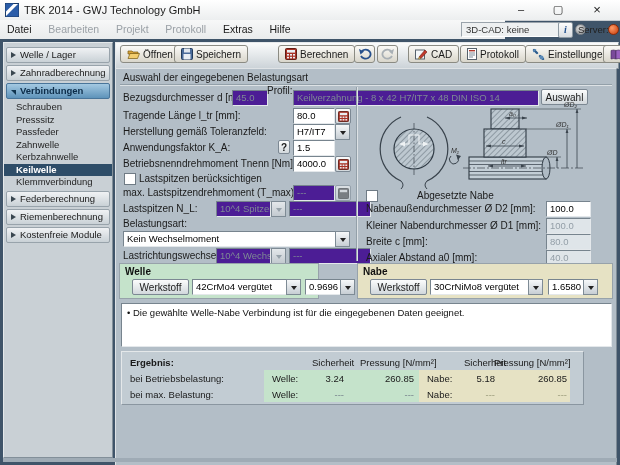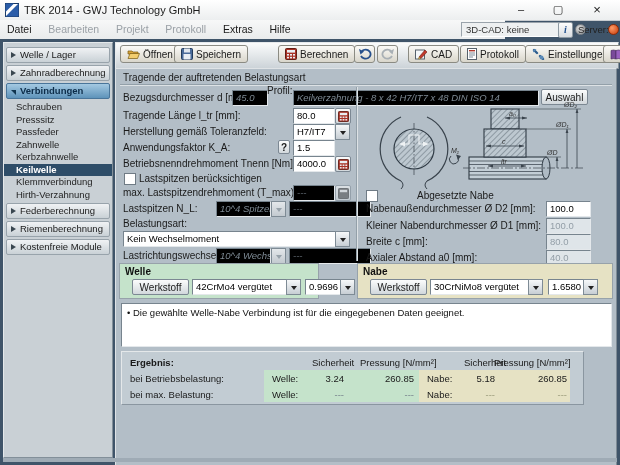--- a/index.html
+++ b/index.html
@@ -34,21 +34,21 @@
   .cat.active{background:linear-gradient(#a4c9e2,#5e93ba);border-color:#49759a;color:#0c2c49;font-weight:bold;}
   .cat.active .tri{border-left:5px solid transparent;border-right:none;border-top:5px solid #10344f;border-bottom:none;margin-right:4px;position:relative;top:1px;}
   .sitem{height:12.5px;line-height:12.5px;padding-left:12px;color:#1f1f1f;font-size:9.5px;}
   .sitem.selected{background:#2e4d68;color:#fff;font-weight:bold;}
   
   .main{position:absolute;left:115px;top:29px;width:502px;height:419px;background:#b3bec7;border:1px solid;border-color:#dfe3e6 #7e8b95 #7e8b95 #dfe3e6;box-sizing:border-box;}
   .sectitle{position:absolute;left:7px;top:3px;font-size:10px;color:#1a1a1a;}
   .secline{position:absolute;left:4px;top:15px;width:492px;height:0;border-top:1px solid #93a0a9;border-bottom:1px solid #dde2e5;}
   .lbl{position:absolute;font-size:10px;color:#1a1a1a;white-space:nowrap;}
   .fld{position:absolute;height:14px;background:#fff;border:1px solid;border-color:#77848e #e4e8eb #e4e8eb #77848e;font-size:9.5px;line-height:14px;padding:0 3px;color:#000;white-space:nowrap;overflow:hidden;box-sizing:content-box;}
-  .fld.dis{background:#000000;color:#7e8a94;font-style:italic;}
+  .fld.dis{background:#4c1d95;color:#7e8a94;}
   .fld.dis2{background:#dfe5e9;color:#939ea7;}
   .ddarrow{position:absolute;height:16px;width:15px;background:linear-gradient(#f6f8f9,#c7ced4);border:1px solid #7e8b95;box-sizing:border-box;}
   .ddarrow::after{content:"";position:absolute;left:3.5px;top:6px;width:0;height:0;border-left:3.5px solid transparent;border-right:3.5px solid transparent;border-top:4.5px solid #222;}
   .ddarrow.dis::after{border-top-color:#97a2aa;}
   .sqbtn{position:absolute;height:16px;background:linear-gradient(#fbfcfc,#d2d8dc);border:1px solid #7c8893;border-radius:2px;font-size:10px;text-align:center;box-sizing:border-box;color:#1a1a1a;}
   .cb{position:absolute;width:10px;height:10px;background:#fff;border:1px solid #6f7b85;}
   .vdiv{position:absolute;left:240px;top:18px;width:0;height:174px;border-left:1px solid #93a0a9;border-right:1px solid #dde2e5;}
   
   .matbox{position:absolute;height:36px;border:1px solid #97a2aa;box-sizing:border-box;}
   .matbox.green{background:#c5e3cb;}
@@ -178,28 +178,27 @@
       <div class="cat"><span class="tri"></span><span>Welle / Lager</span></div>
       <div class="cat"><span class="tri"></span><span>Zahnradberechnung</span></div>
       <div class="cat active"><span class="tri"></span><span>Verbindungen</span></div>
       <div class="sitem">Schrauben</div>
       <div class="sitem">Presssitz</div>
       <div class="sitem">Passfeder</div>
       <div class="sitem">Zahnwelle</div>
       <div class="sitem">Kerbzahnwelle</div>
       <div class="sitem selected">Keilwelle</div>
       <div class="sitem">Klemmverbindung</div>
-      <div class="sitem">Hirth-Verzahnung</div>
       <div class="cat"><span class="tri"></span><span>Federberechnung</span></div>
       <div class="cat"><span class="tri"></span><span>Riemenberechnung</span></div>
       <div class="cat"><span class="tri"></span><span>Kostenfreie Module</span></div>
     </div>
 
     <div class="main">
-      <div class="sectitle">Tragende der auftretenden Belastungsart</div>
+      <div class="sectitle">Auswahl der eingegebenen Belastungsart</div>
       <div class="secline"></div>
 
       <div class="lbl" style="left:7px;top:23px;">Bezugsdurchmesser d [mm]:</div>
       <div class="fld dis" style="left:116px;top:21px;width:28px;">45.0</div>
       <div class="lbl" style="left:151px;top:16px;">Profil:</div>
       <div class="fld dis" style="left:177px;top:21px;width:238px;">Keilverzahnung - 8 x 42 H7/IT7 x 48 DIN ISO 14</div>
       <div class="sqbtn" style="left:425px;top:20px;width:47px;line-height:15px;">Auswahl</div>
 
       <div class="lbl" style="left:7px;top:41px;">Tragende Länge l_tr [mm]:</div>
       <div class="fld" style="left:177px;top:39px;width:34px;">80.0</div>

